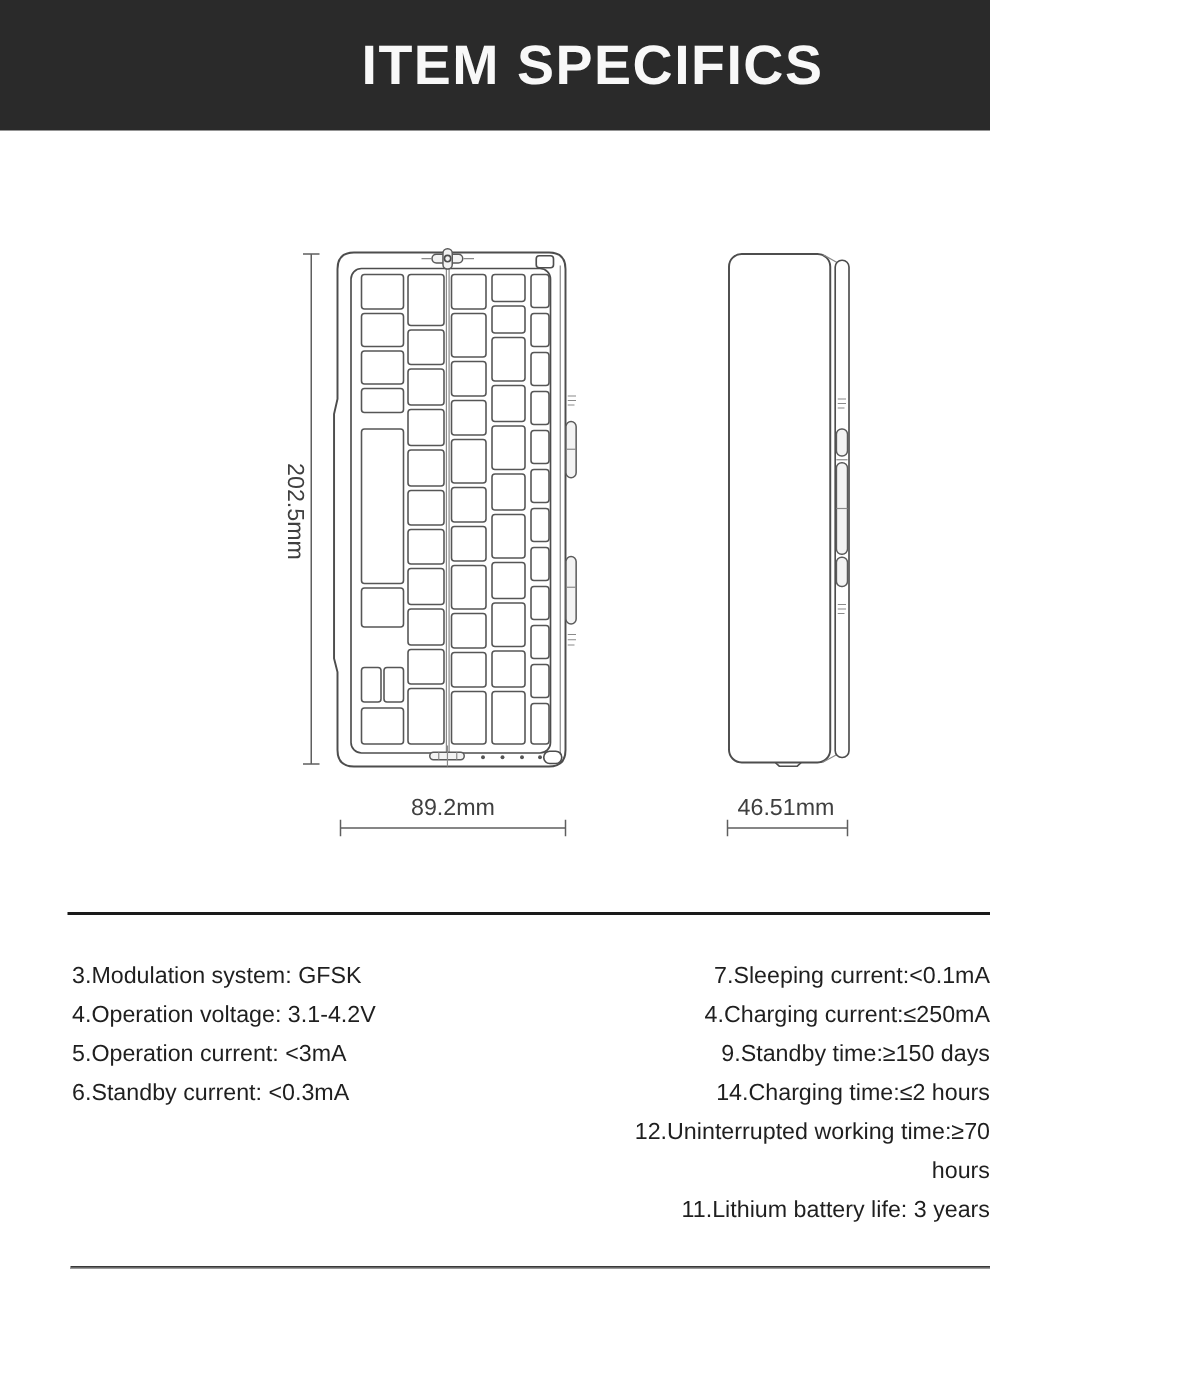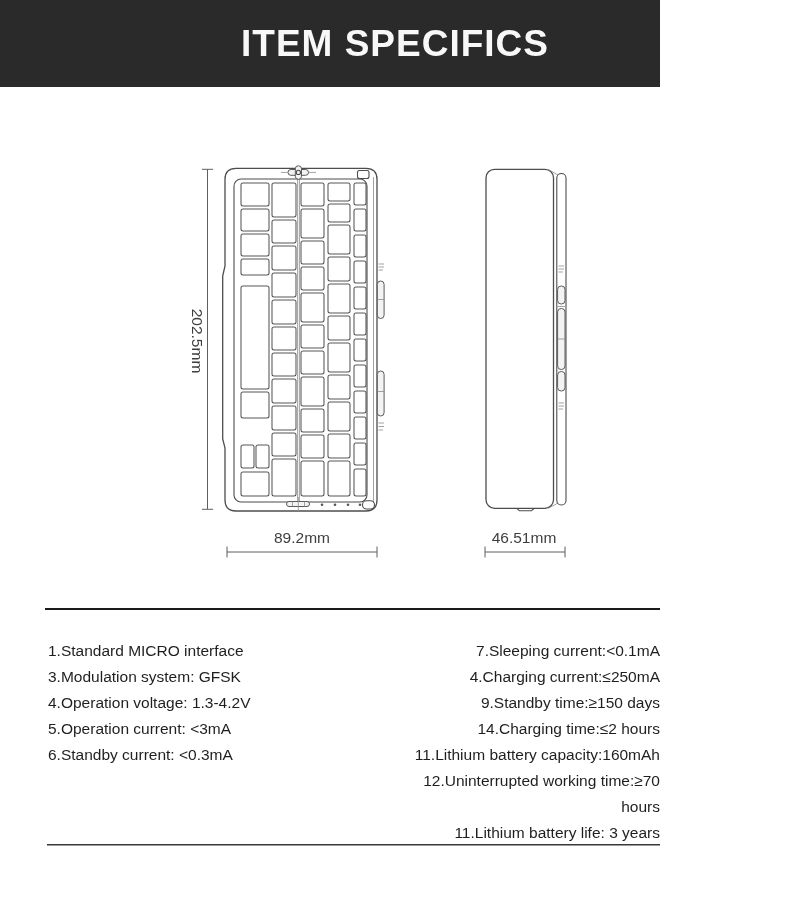--- a/index.html
+++ b/index.html
@@ -168,31 +168,29 @@
     </g>
     <g>
       <path class="dim" d="M485,552 H565 M485,546.5 V557.5 M565,546.5 V557.5"></path>
       <text class="dim-label" x="524" y="543" text-anchor="middle">46.51mm</text>
     </g>
   </svg>
 
   <div class="divider divider-top"></div>
 
   <div class="spec-col spec-left">
-    <div>1.Standard MICRO interface</div>
     <div>3.Modulation system: GFSK</div>
-    <div>4.Operation voltage: 1.3-4.2V</div>
+    <div>4.Operation voltage: 3.1-4.2V</div>
     <div>5.Operation current: &lt;3mA</div>
     <div>6.Standby current: &lt;0.3mA</div>
   </div>
 
   <div class="spec-col spec-right">
     <div>7.Sleeping current:&lt;0.1mA</div>
     <div>4.Charging current:≤250mA</div>
     <div>9.Standby time:≥150 days</div>
     <div>14.Charging time:≤2 hours</div>
-    <div>11.Lithium battery capacity:160mAh</div>
     <div>12.Uninterrupted working time:≥70 hours</div>
     <div>11.Lithium battery life: 3 years</div>
   </div>
 
   <div class="divider divider-bottom"></div>
 </div>
 
 </body></html>

